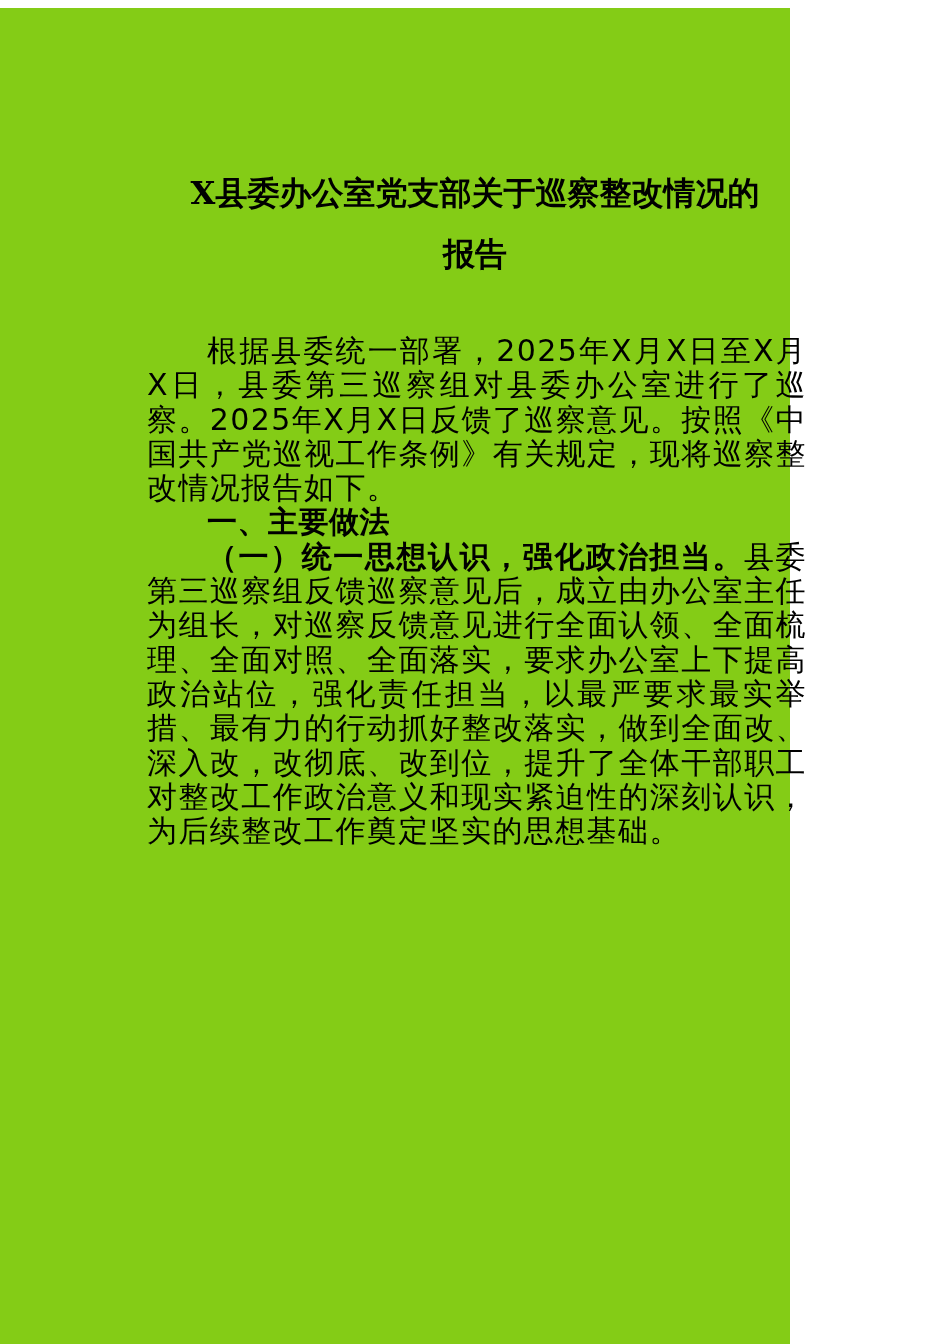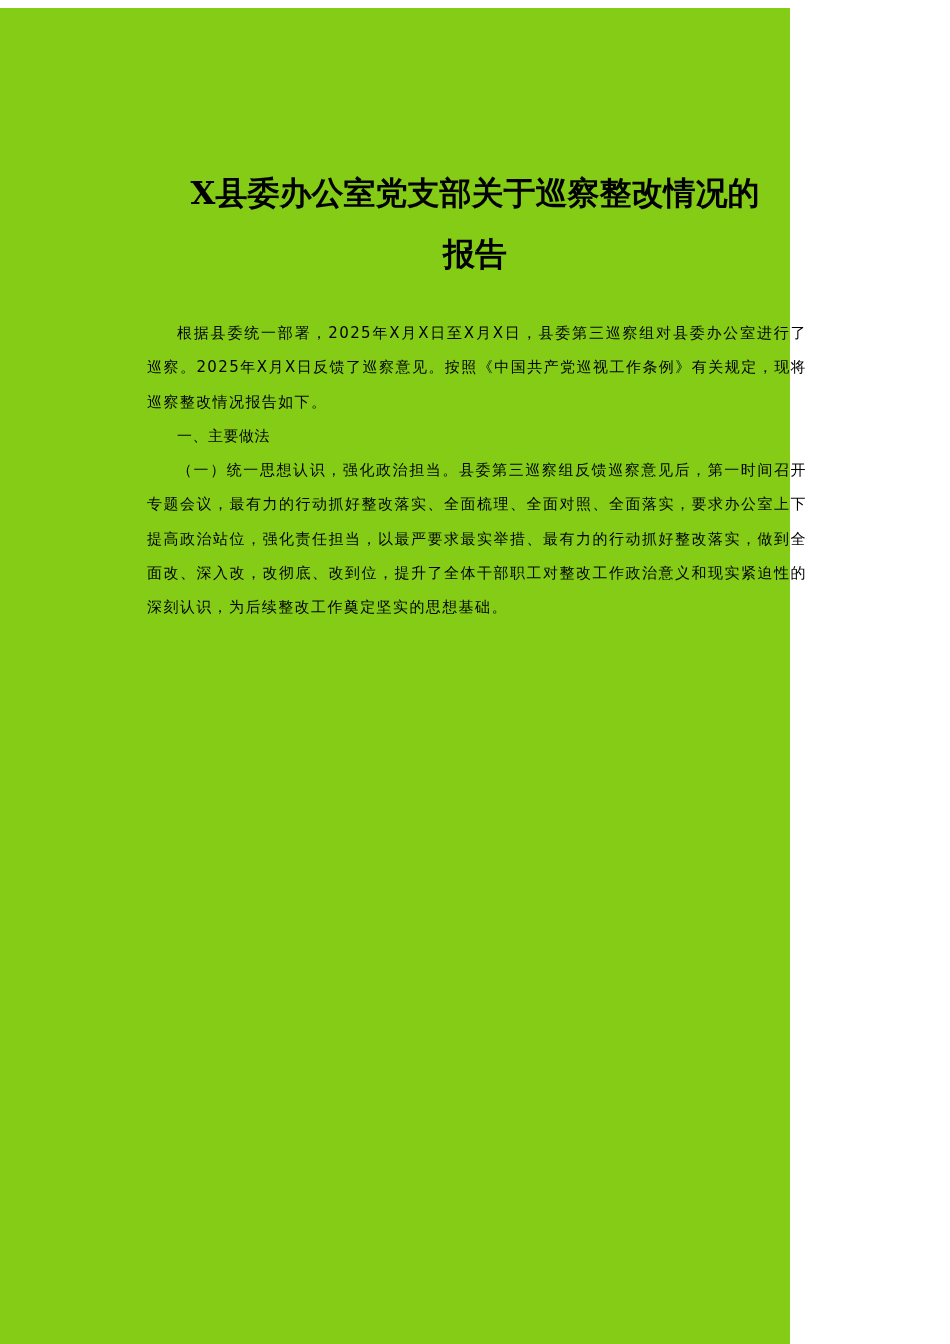--- a/index.html
+++ b/index.html
@@ -34,46 +34,46 @@
       font-size: 32px;
       letter-spacing: 0px;
       line-height: 40px;
       margin: 0;
     }
     .title.t1 { top: 165px; }
     .title.t2 { top: 226px; }
     .body {
       position: absolute;
       left: 147px;
-      top: 308px;
+      top: 326px;
       width: 660px;
-      font-size: 15px;
+      font-size: 30px;
       line-height: 34.3px;
       text-align: justify;
       text-justify: inter-character;
       letter-spacing: 1.4px;
       font-family: "DejaVu Sans", "Liberation Sans", sans-serif;
     }
     .body p {
       margin: 0;
       text-indent: 2em;
     }
     .heading {
-      font-weight: normal;
+      font-weight: bold;
       letter-spacing: 0.5px;
     }
     .lead {
-      font-weight: normal;
+      font-weight: bold;
     }
   </style>
 </head>
 <body>
 
 <div class="page">
   <h1 class="title t1">X县委办公室党支部关于巡察整改情况的</h1>
   <h1 class="title t2">报告</h1>
 
   <div class="body">
     <p>根据县委统一部署，2025年X月X日至X月X日，县委第三巡察组对县委办公室进行了巡察。2025年X月X日反馈了巡察意见。按照《中国共产党巡视工作条例》有关规定，现将巡察整改情况报告如下。</p>
     <p class="heading">一、主要做法</p>
-    <p><span class="lead">（一）统一思想认识，强化政治担当。</span><span>县委第三巡察组反馈巡察意见后，第一时间召开专题会议，最有力的行动抓好整改落实、全面梳理、全面对照、全面落实，要求办公室上下提高政治站位，强化责任担当，以最严要求最实举措、最有力的行动抓好整改落实，做到全面改、深入改，改彻底、改到位，提升了全体干部职工对整改工作政治意义和现实紧迫性的深刻认识，为后续整改工作奠定坚实的思想基础。</span></p>
+    <p><span class="lead">（一）统一思想认识，强化政治担当。</span><span>县委第三巡察组反馈巡察意见后，成立由办公室主任为组长，对巡察反馈意见进行全面认领、全面梳理、全面对照、全面落实，要求办公室上下提高政治站位，强化责任担当，以最严要求最实举措、最有力的行动抓好整改落实，做到全面改、深入改，改彻底、改到位，提升了全体干部职工对整改工作政治意义和现实紧迫性的深刻认识，为后续整改工作奠定坚实的思想基础。</span></p>
   </div>
 </div>
 
 </body></html>

